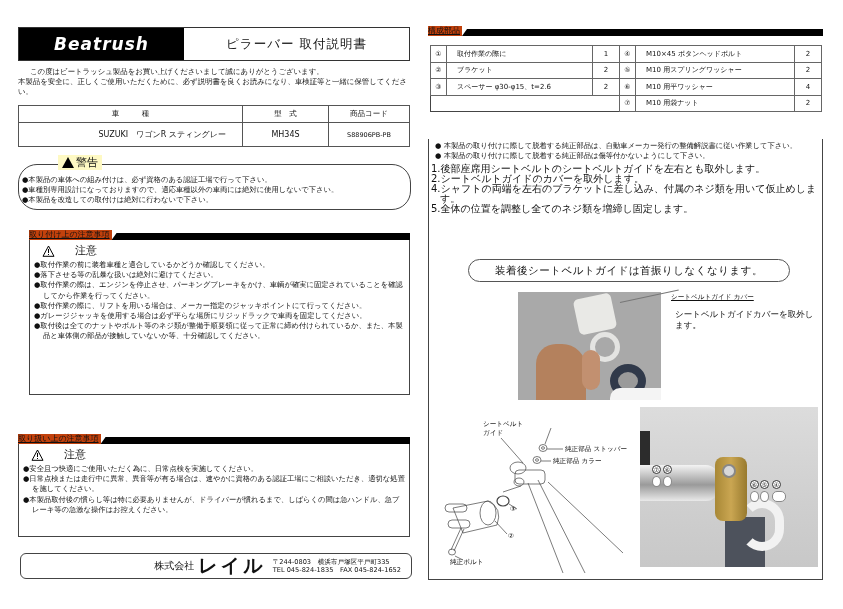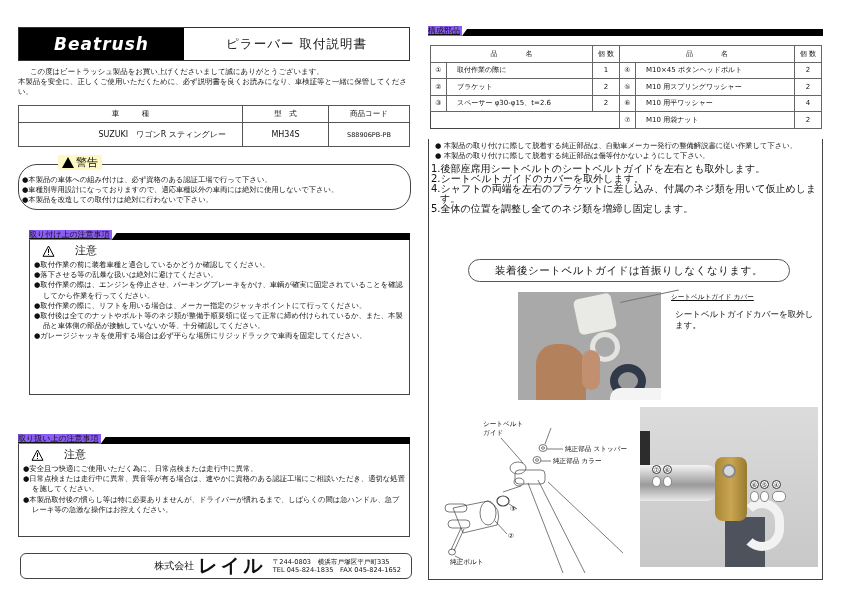--- a/index.html
+++ b/index.html
@@ -22,21 +22,21 @@
   .vehicle-table td { height: 24px; font-size: 8px; }
   .vehicle-table td.model-cell { text-align: right; padding-right: 16px; }
   .vehicle-table td.code-cell { font-size: 6.5px; }
 
   
   .warn-box { left: 18px; top: 164px; width: 393px; height: 46px; border: 1px solid #444; border-radius: 19px; padding: 10px 4px 0 3px; font-size: 7.3px; line-height: 11px; }
   .warn-title { left: 58px; top: 155px; background: #fef9c3; padding: 0 4px; font-size: 11px; display: flex; align-items: center; gap: 2px; }
 
   
   .sec-head { height: 12px; display: flex; align-items: flex-end; }
-  .sec-head .label { font-size: 8px; text-decoration: underline; white-space: nowrap; padding-right: 2px; line-height: 10px; background: #8b5cf6; }
+  .sec-head .label { font-size: 8px; text-decoration: underline; white-space: nowrap; padding-right: 2px; line-height: 10px; background: #c2410c; }
   .sec-head .bar { flex: 1; height: 7px; background: #000; clip-path: polygon(5px 0, 100% 0, 100% 100%, 0 100%); }
 
   .panel { border: 1px solid #444; border-top: none; }
   .caution-title { font-size: 11px; display: flex; align-items: center; gap: 20px; padding: 3px 0 0 12px; height: 18px; }
   .bullets { font-size: 7.3px; line-height: 10.2px; padding: 2px 4px 0 4px; }
   .bullets li { list-style: none; padding-left: 9px; text-indent: -9px; }
 
   .sec1 { left: 18px; top: 228px; width: 392px; padding-left: 11px; }
   .sec1 .panel { height: 155px; }
   .sec2 { left: 18px; top: 432px; width: 392px; }
@@ -150,42 +150,42 @@
           <rect x="6" y="4" width="1" height="4" fill="#000"></rect>
           <rect x="6" y="9" width="1" height="1" fill="#000"></rect>
         </svg>
       <span>注意</span>
     </div>
     <ul class="bullets">
       <li>●取付作業の前に装着車種と適合しているかどうか確認してください。</li>
       <li>●落下させる等の乱暴な扱いは絶対に避けてください。</li>
       <li>●取付作業の際は、エンジンを停止させ、パーキングブレーキをかけ、車輌が確実に固定されていることを確認してから作業を行ってください。</li>
       <li>●取付作業の際に、リフトを用いる場合は、メーカー指定のジャッキポイントにて行ってください。</li>
+      <li>●ガレージジャッキを使用する場合は必ず平らな場所にリジッドラックで車両を固定してください。</li>
       <li>●取付後は全てのナットやボルト等のネジ類が整備手順要領に従って正常に締め付けられているか、また、本製品と車体側の部品が接触していないか等、十分確認してください。</li>
-      <li>●ガレージジャッキを使用する場合は必ず平らな場所にリジッドラックで車両を固定してください。</li>
     </ul>
   </div>
 </div>
 
 <div class="abs sec2">
   <div class="sec-head">
     <span class="label">取り扱い上の注意事項</span>
     <span class="bar"></span>
   </div>
   <div class="panel">
     <div class="caution-title">
       <svg width="13" height="12" viewBox="0 0 13 12">
           <polygon points="6.5,1 12,11.3 1,11.3" fill="none" stroke="#000" stroke-width="1"></polygon>
           <rect x="6" y="4" width="1" height="4" fill="#000"></rect>
           <rect x="6" y="9" width="1" height="1" fill="#000"></rect>
         </svg>
       <span>注意</span>
     </div>
     <ul class="bullets">
-      <li>●安全且つ快適にご使用いただく為に、日常点検または走行中に異常。</li>
+      <li>●安全且つ快適にご使用いただく為に、日常点検を実施してください。</li>
       <li>●日常点検または走行中に異常、異音等が有る場合は、速やかに資格のある認証工場にご相談いただき、適切な処置を施してください。</li>
       <li>●本製品取付後の慣らし等は特に必要ありませんが、ドライバーが慣れるまで、しばらくの間は急ハンドル、急ブレーキ等の急激な操作はお控えください。</li>
     </ul>
   </div>
 </div>
 
 <div class="abs footer">
   <span class="company-prefix">株式会社</span>
   <span class="company-name">レイル</span>
   <div class="company-info">
@@ -195,26 +195,20 @@
 </div>
 
 <div class="abs sec-parts">
   <div class="sec-head">
     <span class="label">構成部品</span>
     <span class="bar"></span>
   </div>
 </div>
 <table class="abs parts-table">
   <tbody>
-      <tr>
-    <th colspan="2">品　　　　名</th>
-    <th>個 数</th>
-    <th colspan="2">品　　　　名</th>
-    <th>個 数</th>
-  </tr>
   <tr>
     <td class="num">①</td>
     <td class="name" style="width:146px">取付作業の際に</td>
     <td class="qty">1</td>
     <td class="num">④</td>
     <td class="name">M10×45 ボタンヘッドボルト</td>
     <td class="qty">2</td>
   </tr>
   <tr>
     <td class="num">②</td>

